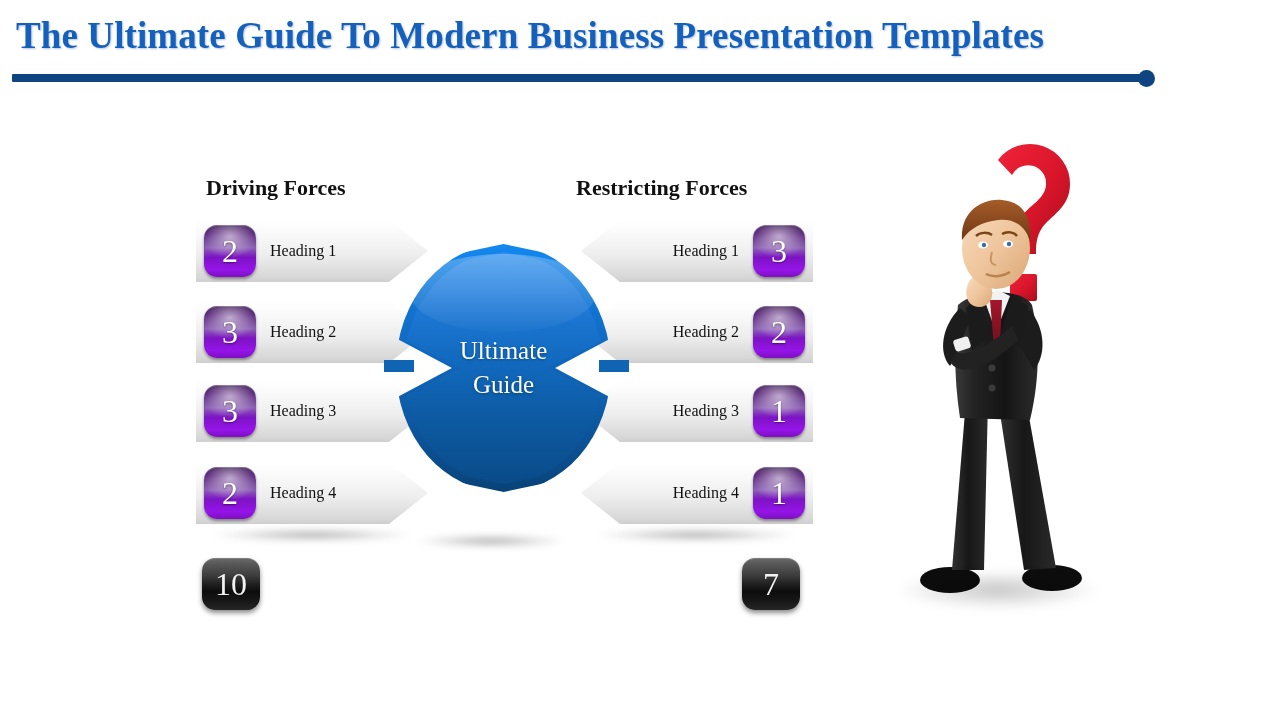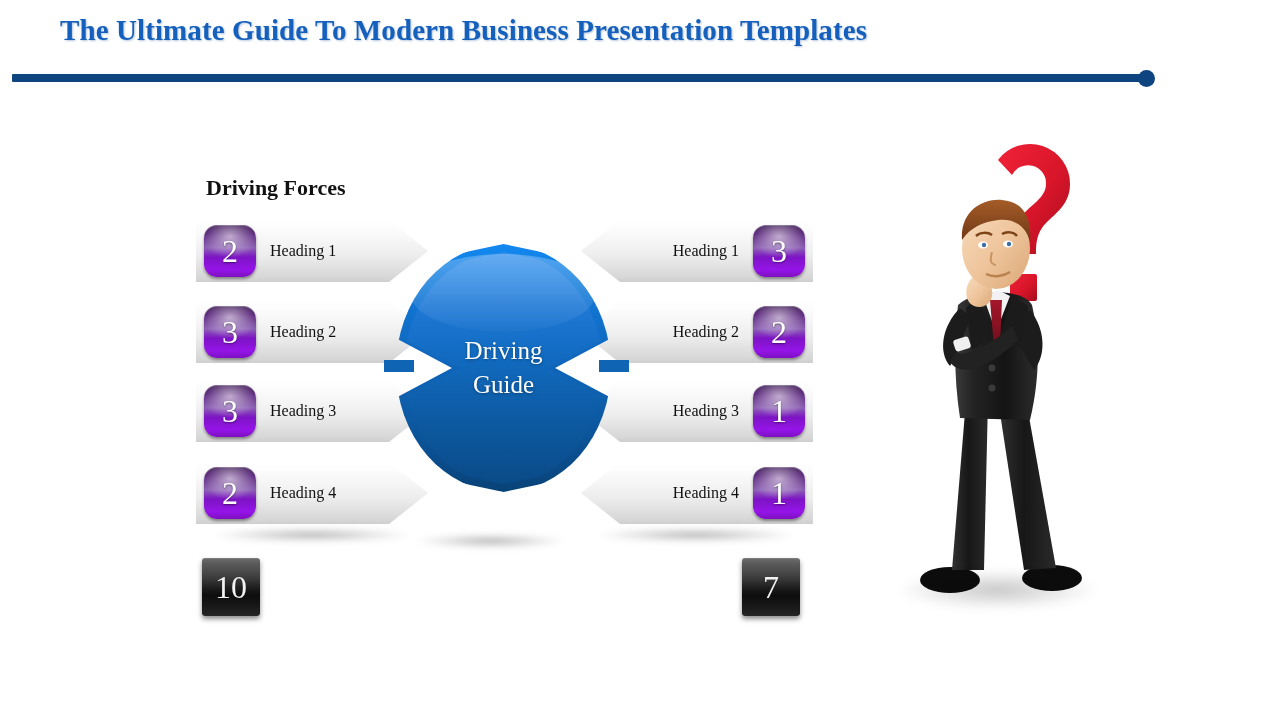--- a/index.html
+++ b/index.html
@@ -7,26 +7,25 @@
     width:1280px; height:720px; overflow:hidden;
     background:#ffffff;
     font-family:"Liberation Serif", "DejaVu Serif", serif;
   }
   #slide { position:relative; width:1280px; height:720px; background:#fff; }
 
   
   .title-wrap { position:absolute; left:0; top:14px; width:1280px; height:70px; }
   .slide-title {
     position:absolute; left:16px; top:0;
-    font-size:29px; font-weight:bold;
+    font-size:37px; font-weight:bold;
     color:#1560bd;
     letter-spacing:0.1px;
     white-space:nowrap;
     text-shadow:1px 1px 2px rgba(120,150,190,0.55);
-    margin-left:44px;
   }
   .title-rule {
     position:absolute; left:12px; top:60px;
     width:1136px; height:8px;
     background:#0e4480; border-radius:1px;
   }
   .title-dot {
     position:absolute; left:1138px; top:56px;
     width:17px; height:17px; border-radius:50%;
     background:#0e4480;
@@ -122,21 +121,21 @@
     color:#ffffff; font-size:25px; line-height:1.35;
     text-shadow:0 1px 3px rgba(0,0,0,0.35);
     z-index:3;
   }
   .hub-tab { position:absolute; top:344px; width:30px; height:12px; background:#1064b4; }
   .hub-tab.left  { left:368px; }
   .hub-tab.right { left:583px; }
 
   
   .total-badge {
-    position:absolute; width:58px; height:58px; border-radius:3px;
+    position:absolute; width:58px; height:52px; border-radius:13px;
     background:
       linear-gradient(to bottom,#6d6d6d 0%, #5a5a5a 10%, #3c3c3c 34%, #1d1d1d 52%, #0d0d0d 64%, #171717 82%, #262626 100%);
     box-shadow:0 3px 5px rgba(0,0,0,0.45), inset 0 1px 0 rgba(255,255,255,0.12);
     display:flex; align-items:center; justify-content:center;
     color:#f2f2f2; font-size:32px; line-height:1;
   }
   .total-badge.left  { left:186px; top:542px; }
   .total-badge.right { left:726px; top:542px; }
 
   
@@ -154,20 +153,21 @@
 
   <div class="title-wrap">
     <div class="slide-title">The Ultimate Guide To Modern Business Presentation Templates</div>
     <div class="title-rule"></div>
     <div class="title-dot"></div>
   </div>
 
   <div class="diagram">
 
     <div class="col-label left">Driving Forces</div>
+    <div class="col-label right">Restricting Forces</div>
 
     <div class="arrow-row left" style="top:204px">
       <div class="arrow-shape"></div>
       <div class="arrow-inner">
         <div class="num-badge">2</div>
         <div class="heading-text">Heading 1</div>
       </div>
     </div>
     <div class="arrow-row left" style="top:285px">
       <div class="arrow-shape"></div>
@@ -223,21 +223,21 @@
     <div class="row-shadow" style="left:580px; top:512px"></div>
     <div class="row-shadow" style="left:400px; top:518px; width:150px"></div>
 
     <div class="hub-tab left"></div>
     <div class="hub-tab right"></div>
     <div class="center-hub">
       <div class="hub-outer"></div>
       <div class="hub-inner"></div>
       <div class="hub-gloss"></div>
       <div class="hub-label">
-        <span>Driving</span>
+        <span>Ultimate</span>
         <span>Guide</span>
       </div>
     </div>
 
     <div class="total-badge left">10</div>
     <div class="total-badge right">7</div>
   </div>
 
   <div class="person">
     <div class="person-shadow"></div>

